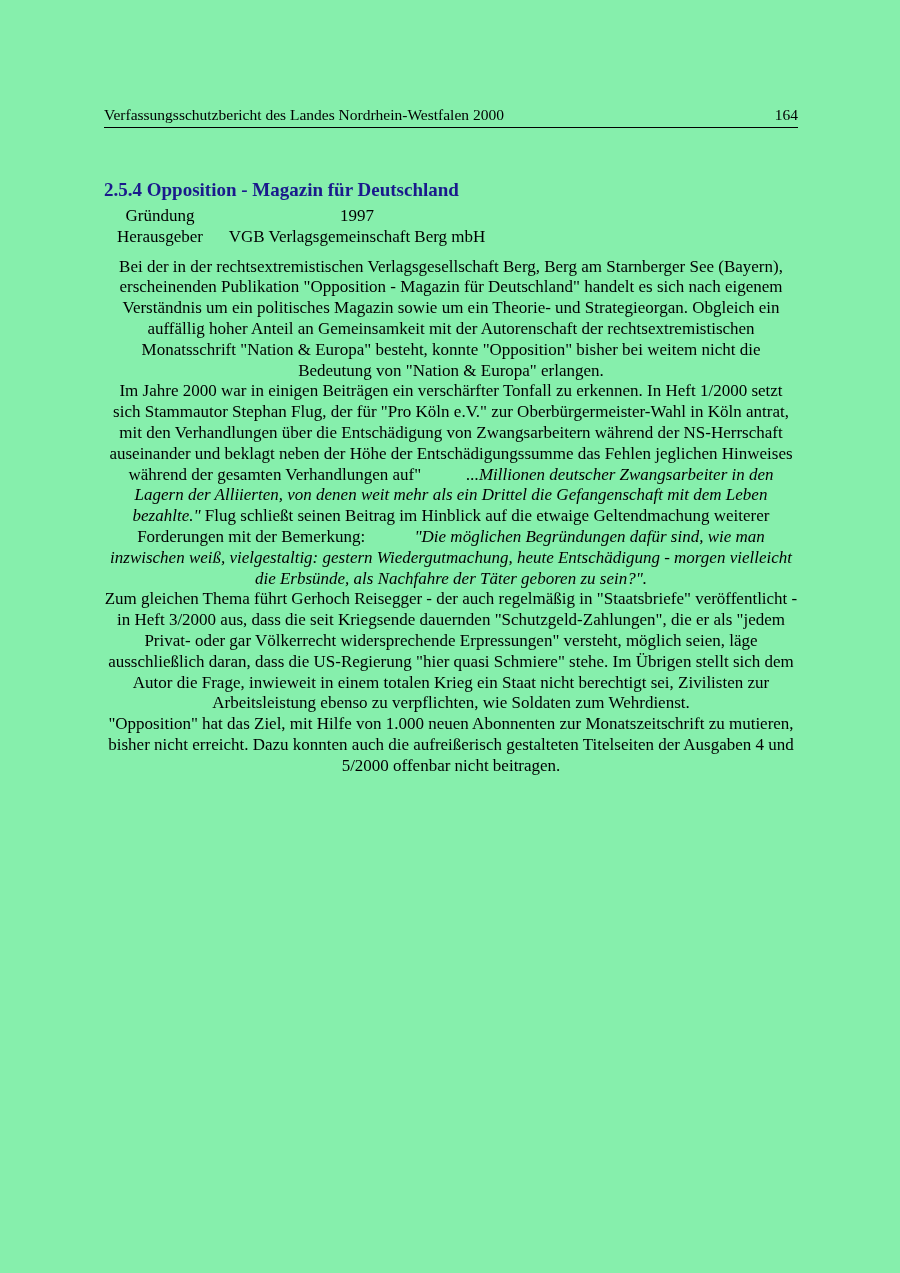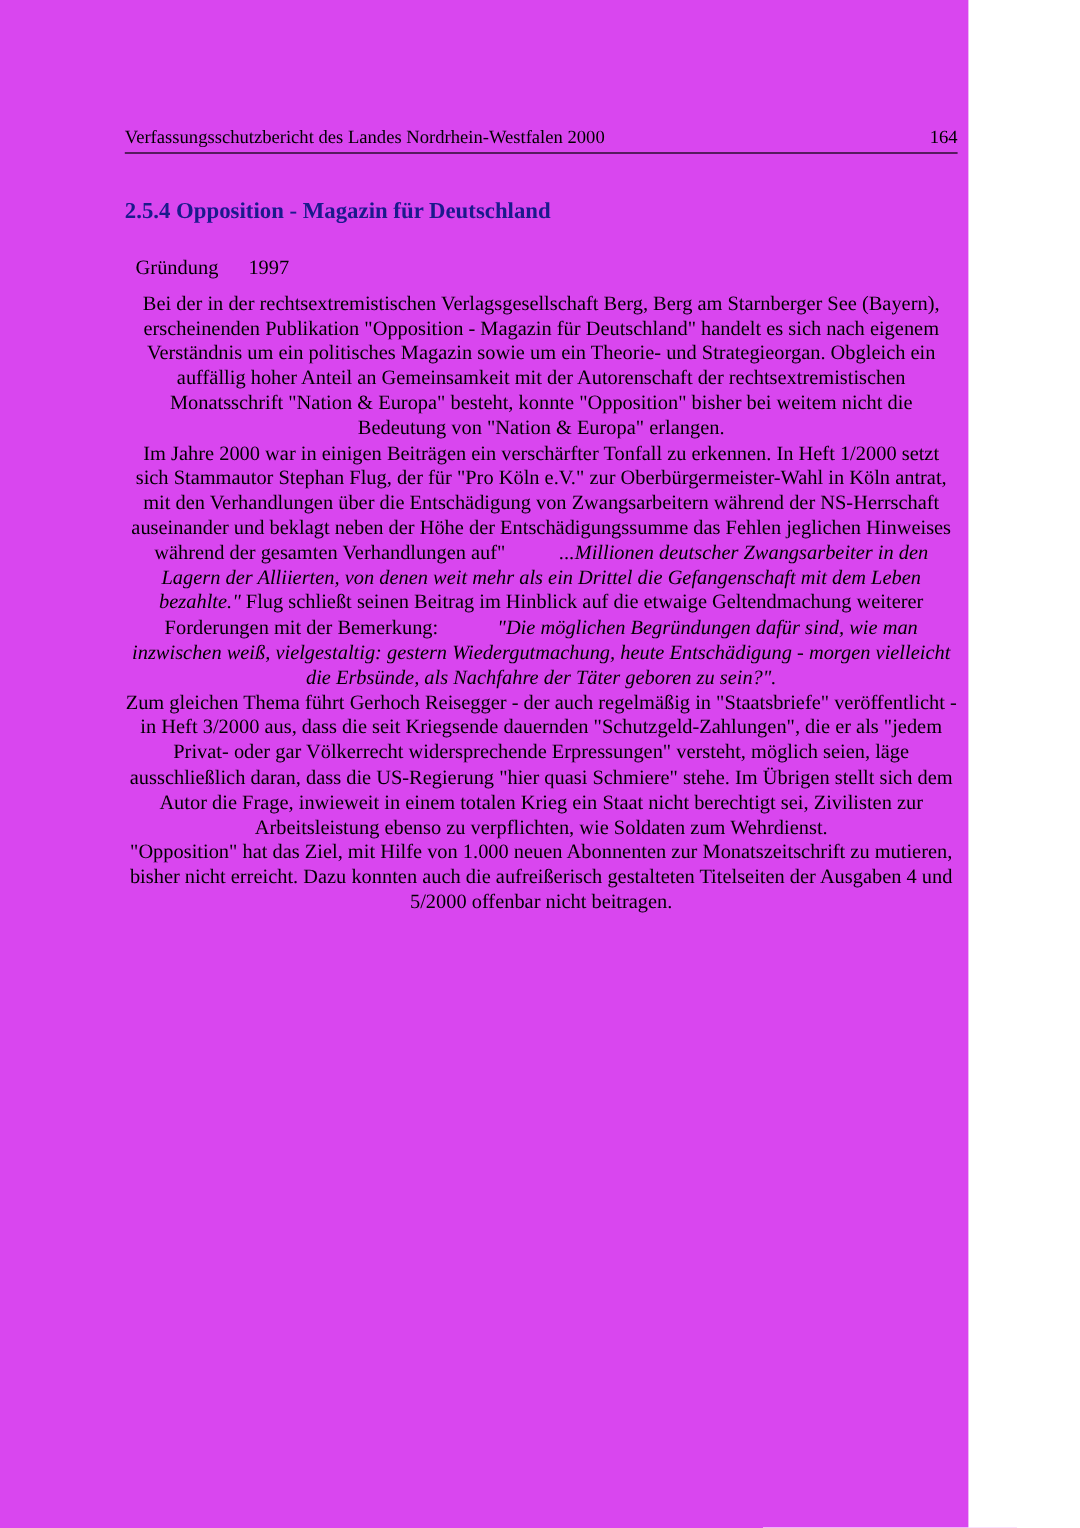--- a/index.html
+++ b/index.html
@@ -1,20 +1,20 @@
 <!DOCTYPE html>
 <html><head>
 <meta charset="utf-8">
 <style>
   html, body { margin: 0; padding: 0; background: #ffffff; }
   .page {
     position: relative;
-    width: 807px;
+    width: 900px;
     height: 1273px;
-    background: #d946ef;
+    background: #86efac;
     font-family: "Liberation Serif", serif;
     color: #000000;
     overflow: hidden;
   }
   .content {
     position: absolute;
     left: 104px;
     top: 106px;
     width: 694px;
   }
@@ -23,27 +23,28 @@
     justify-content: space-between;
     align-items: flex-end;
     font-size: 15.5px;
     line-height: 18px;
     border-bottom: 1.5px solid #000000;
     padding-bottom: 3px;
   }
   .section-heading {
     font-size: 19px;
     font-weight: bold;
-    margin: 38px 0 0 0;
+    margin: 51px 0 0 0;
     line-height: 22px;
   }
   .infobox {
-    margin: 25px 0 9px 9px;
+    margin: 5px 0 9px 9px;
     font-size: 17px;
     line-height: 20.8px;
+    text-align: center;
   }
   .infobox-row { display: flex; }
   .infobox-label {
     width: 94px;
     word-break: break-all;
     flex: 0 0 94px;
   }
   .infobox-value { width: 300px; }
   .body-text p {
     margin: 0;
@@ -64,20 +65,24 @@
       <span>164</span>
     </div>
 
     <h1 class="section-heading" style="color: rgb(26, 26, 140);">2.5.4 Opposition - Magazin für Deutschland</h1>
 
     <div class="infobox" id="infobox">
         <div class="infobox-row">
           <div class="infobox-label">Gründung</div>
           <div class="infobox-value">1997</div>
         </div>
+        <div class="infobox-row">
+          <div class="infobox-label">Herausgeber</div>
+          <div class="infobox-value">VGB Verlagsgemeinschaft Berg mbH</div>
+        </div>
       </div>
 
     <div class="body-text" id="body-paragraphs">
         <p><span>Bei der in der rechtsextremistischen Verlagsgesellschaft Berg, Berg am Starnberger See (Bayern), erscheinenden Publikation "Opposition - Magazin für Deutschland" handelt es sich nach eigenem Verständnis um ein politisches Magazin sowie um ein Theorie- und Strategieorgan. Obgleich ein auffällig hoher Anteil an Gemeinsamkeit mit der Autorenschaft der rechtsextremistischen Monatsschrift "Nation &amp; Europa" besteht, konnte "Opposition" bisher bei weitem nicht die Bedeutung von "Nation &amp; Europa" erlangen.</span></p>
         <p><span>Im Jahre 2000 war in einigen Beiträgen ein verschärfter Tonfall zu erkennen. In Heft 1/2000 setzt sich Stammautor Stephan Flug, der für "Pro Köln e.V." zur Oberbürgermeister-Wahl in Köln antrat, mit den Verhandlungen über die Entschädigung von Zwangsarbeitern während der NS-Herrschaft auseinander und beklagt neben der Höhe der Entschädigungssumme das Fehlen jeglichen Hinweises während der gesamten Verhandlungen auf"</span><span class="it">...Millionen deutscher Zwangsarbeiter in den Lagern der Alliierten, von denen weit mehr als ein Drittel die Gefangenschaft mit dem Leben bezahlte."</span><span> Flug schließt seinen Beitrag im Hinblick auf die etwaige Geltendmachung weiterer Forderungen mit der Bemerkung: </span><span class="it">"Die möglichen Begründungen dafür sind, wie man inzwischen weiß, vielgestaltig: gestern Wiedergutmachung, heute Entschädigung - morgen vielleicht die Erbsünde, als Nachfahre der Täter geboren zu sein?".</span></p>
         <p><span>Zum gleichen Thema führt Gerhoch Reisegger - der auch regelmäßig in "Staatsbriefe" veröffentlicht - in Heft 3/2000 aus, dass die seit Kriegsende dauernden "Schutzgeld-Zahlungen", die er als "jedem Privat- oder gar Völkerrecht widersprechende Erpressungen" versteht, möglich seien, läge ausschließlich daran, dass die US-Regierung "hier quasi Schmiere" stehe. Im Übrigen stellt sich dem Autor die Frage, inwieweit in einem totalen Krieg ein Staat nicht berechtigt sei, Zivilisten zur Arbeitsleistung ebenso zu verpflichten, wie Soldaten zum Wehrdienst.</span></p>
         <p><span>"Opposition" hat das Ziel, mit Hilfe von 1.000 neuen Abonnenten zur Monatszeitschrift zu mutieren, bisher nicht erreicht. Dazu konnten auch die aufreißerisch gestalteten Titelseiten der Ausgaben 4 und 5/2000 offenbar nicht beitragen.</span></p>
       </div>
 
   </div>

